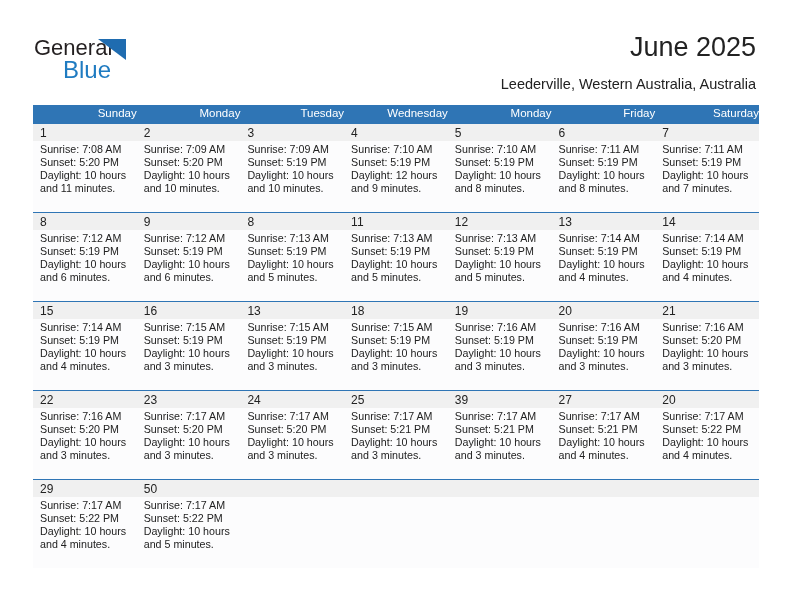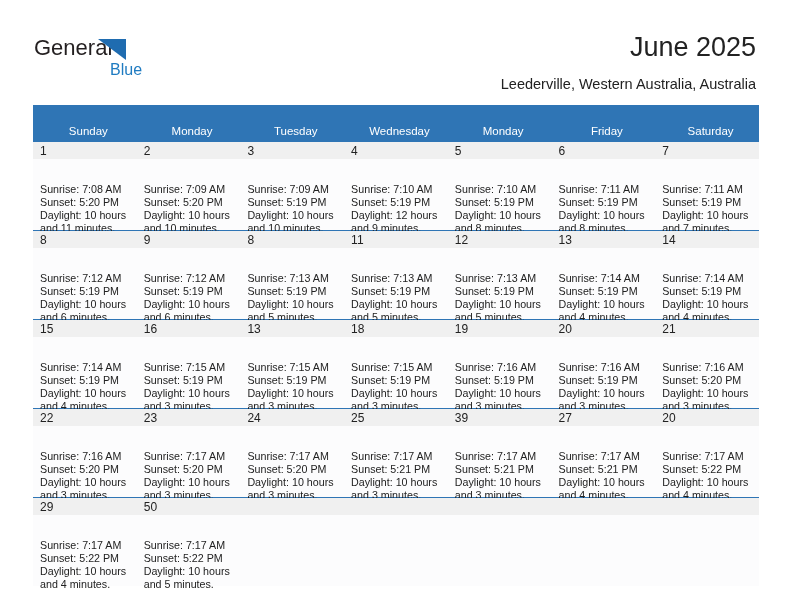--- a/index.html
+++ b/index.html
@@ -54,24 +54,23 @@
     height: 0;
     border-style: solid;
     border-width: 0 0 21px 28px;
     border-color: transparent transparent #1f6cb0 transparent;
     transform: scaleY(-1);
   }
   .logo-blue {
     position: absolute;
     left: 29px;
     top: 22px;
-    font-size: 16px;
+    font-size: 24px;
     color: #1f7bc1;
     line-height: 24px;
-    margin-left: 47px;
   }
 
   .title {
     position: absolute;
     right: 36px;
     top: 32px;
     font-size: 27px;
     color: #222222;
     text-align: right;
     white-space: nowrap;
@@ -94,22 +93,22 @@
     top: 105px;
     width: 726px;
     border-collapse: collapse;
     table-layout: fixed;
   }
   .calendar th {
     background: #2f75b5;
     color: #ffffff;
     font-size: 11.5px;
     font-weight: normal;
-    text-align: center;
-    padding: 20px 0 5px 7px;
+    text-align: right;
+    padding: 2px 0 5px 7px;
     height: 12px;
     border: none;
   }
   .calendar td {
     vertical-align: top;
     padding: 0;
     border: none;
     width: 103.7px;
   }
   .week-row > td {
@@ -130,21 +129,20 @@
     font-size: 12px;
     color: #222222;
     line-height: 16px;
     box-sizing: border-box;
   }
   .details {
     padding: 2px 4px 0 7px;
     font-size: 10.7px;
     line-height: 12.9px;
     color: #222222;
-    margin-top: 22px;
   }
   .details div {
     white-space: nowrap;
   }
   .details .wrap {
     white-space: normal;
   }
   .cell.empty .daynum-band {
     background: #f0f0f0;
   }

